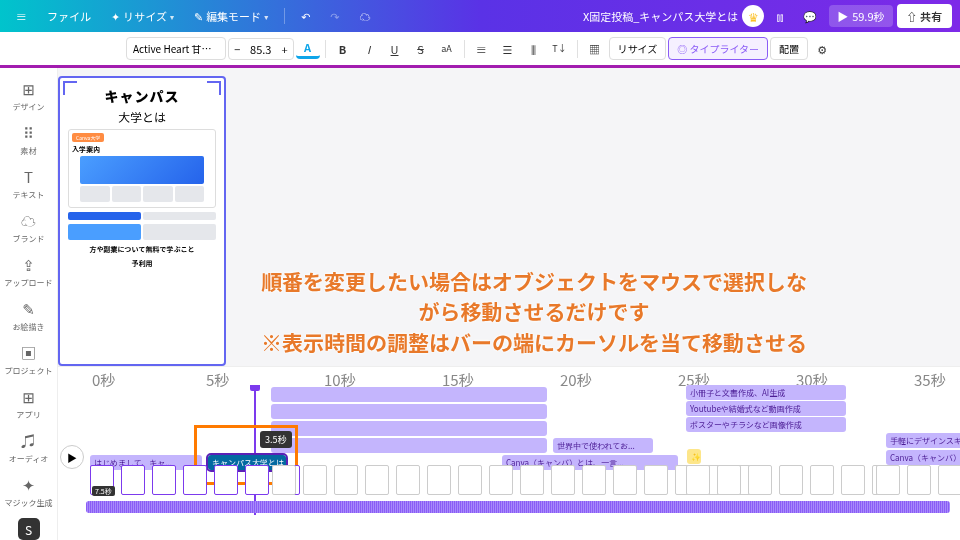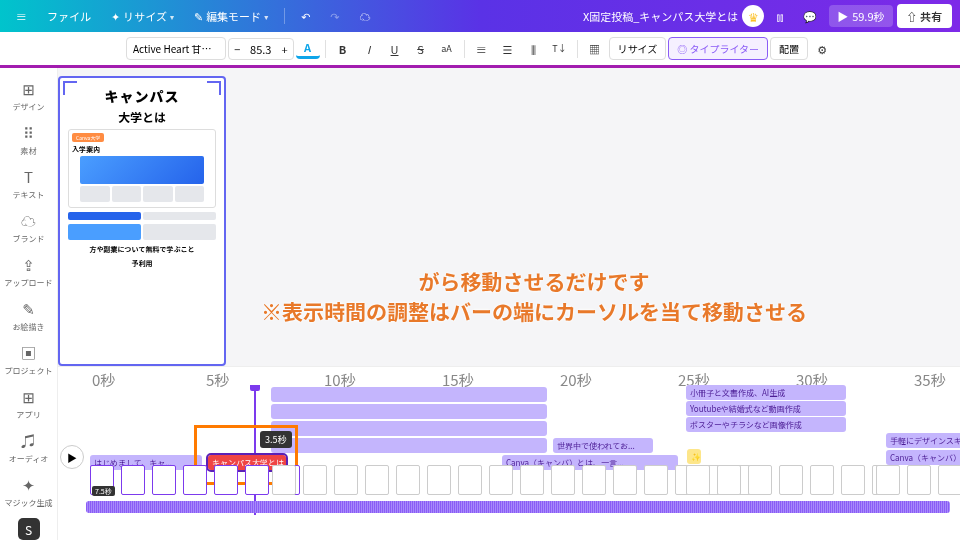--- a/index.html
+++ b/index.html
@@ -28,40 +28,40 @@
 .sidebar .sb-item .ic{font-size:15px}
 .sidebar .sb-item .lbl{font-size:8px}
 
 .canvas-area{flex:1;position:relative;display:flex;flex-direction:column}
 .canvas-stage{flex:1;display:flex;align-items:flex-start;justify-content:flex-start;padding-top:8px;position:relative}
 .page-preview{width:168px;height:290px;background:#fff;border:2px solid #6366f1;border-radius:4px;position:relative;overflow:hidden;font-size:6px}
 .page-preview .corner{position:absolute;width:14px;height:14px;border:2px solid #6366f1}
 .page-preview .c-tl{top:3px;left:3px;border-right:none;border-bottom:none}
 .page-preview .c-tr{top:3px;right:3px;border-left:none;border-bottom:none}
 .page-preview .hdr{text-align:center;padding:8px 4px 2px;font-weight:900;font-size:14px;letter-spacing:1px}
-.page-preview .hdr2{text-align:center;font-weight:700;font-size:12px}
+.page-preview .hdr2{text-align:center;font-weight:400;font-size:12px}
 .page-preview .card{margin:4px 8px;border:1px solid #ddd;border-radius:3px;padding:3px;font-size:5px}
 .page-preview .card .ct{background:#ff8c42;color:#fff;display:inline-block;padding:1px 4px;border-radius:2px;font-size:5px}
 .page-preview .card .cb{font-weight:700;font-size:7px;margin-top:2px}
 .page-preview .hero{height:28px;background:linear-gradient(135deg,#4a9eff,#2563eb);margin:2px 8px;border-radius:2px}
 .page-preview .thumbs{display:flex;gap:2px;margin:2px 8px}
 .page-preview .thumbs div{flex:1;height:16px;background:#e5e7eb;border-radius:2px}
 .page-preview .btn-row{margin:4px 8px;display:flex;gap:2px}
 .page-preview .btn-row div{flex:1;height:8px;background:#2563eb;border-radius:2px}
 .page-preview .txt{margin:4px 8px;font-size:7px;font-weight:700;text-align:center}
 
 .overlay-text{position:absolute;left:70px;right:20px;top:198px;color:#e8792a;font-size:21px;font-weight:700;line-height:1.45;text-align:center;pointer-events:none;text-shadow:0 0 3px #fff,0 0 3px #fff}
 
 .timeline-wrap{height:180px;background:#fff;border-top:1px solid #eee;position:relative;padding-left:28px}
 .play-btn{position:absolute;left:2px;top:78px;width:24px;height:24px;border:1px solid #ccc;border-radius:50%;background:#fff;display:flex;align-items:center;justify-content:center;cursor:pointer;font-size:10px}
 .ruler{height:18px;position:relative;font-size:15px;color:#888}
 .ruler span{position:absolute;top:2px}
 .tracks{position:relative;height:130px;overflow:hidden}
 .track-bar{position:absolute;height:15px;background:#c4b5fd;border-radius:3px;font-size:8px;color:#4c1d95;padding:1px 4px;overflow:hidden;white-space:nowrap;display:flex;align-items:center}
-.track-bar.sel{background:#ef4444;color:#fff;outline:2px solid #5b21b6}
+.track-bar.sel{background:#0369a1;color:#fff;outline:2px solid #5b21b6}
 .track-bar.gold{background:#fde68a}
 .orange-box{position:absolute;border:3px solid #ff7a00;pointer-events:none}
 .tooltip{position:absolute;background:#333;color:#fff;font-size:9px;padding:2px 5px;border-radius:3px}
 .thumb-strip{position:absolute;bottom:20px;left:0;display:flex;gap:7px}
 .thumb-strip .th{width:24px;height:30px;background:#fff;border:1px solid #ccc;border-radius:2px;font-size:4px;overflow:hidden}
 .thumb-strip .th.b{border-color:#7c3aed}
 .thumb-strip .lbl{position:absolute;bottom:-1px;left:2px;background:#333;color:#fff;font-size:7px;padding:0 3px;border-radius:2px}
 .audio-track{position:absolute;bottom:2px;left:0;right:10px;height:12px;background:repeating-linear-gradient(90deg,#8b5cf6 0 1px,#a78bfa 1px 2px);border-radius:3px}
 .playhead{position:absolute;top:0;bottom:0;width:2px;background:#7c3aed}
 .playhead::before{content:"";position:absolute;top:-2px;left:-4px;width:10px;height:8px;background:#7c3aed;border-radius:2px}
@@ -190,20 +190,21 @@
         <div class="thumbs" style="margin-top:4px">
             <div style="background:#4a9eff"></div>
             <div></div>
           </div>
         <div class="txt">方や副業について無料で学ぶこと</div>
         <div class="txt">予利用</div>
       </div>
     </div>
 
     <div class="overlay-text">
+      <div>順番を変更したい場合はオブジェクトをマウスで選択しな</div>
       <div>がら移動させるだけです</div>
       <div>※表示時間の調整はバーの端にカーソルを当て移動させる</div>
     </div>
 
     <div class="timeline-wrap">
       <div class="play-btn">▶</div>
       <div class="ruler">
         <span style="left:6px">0秒</span>
         <span style="left:120px">5秒</span>
         <span style="left:238px">10秒</span>

